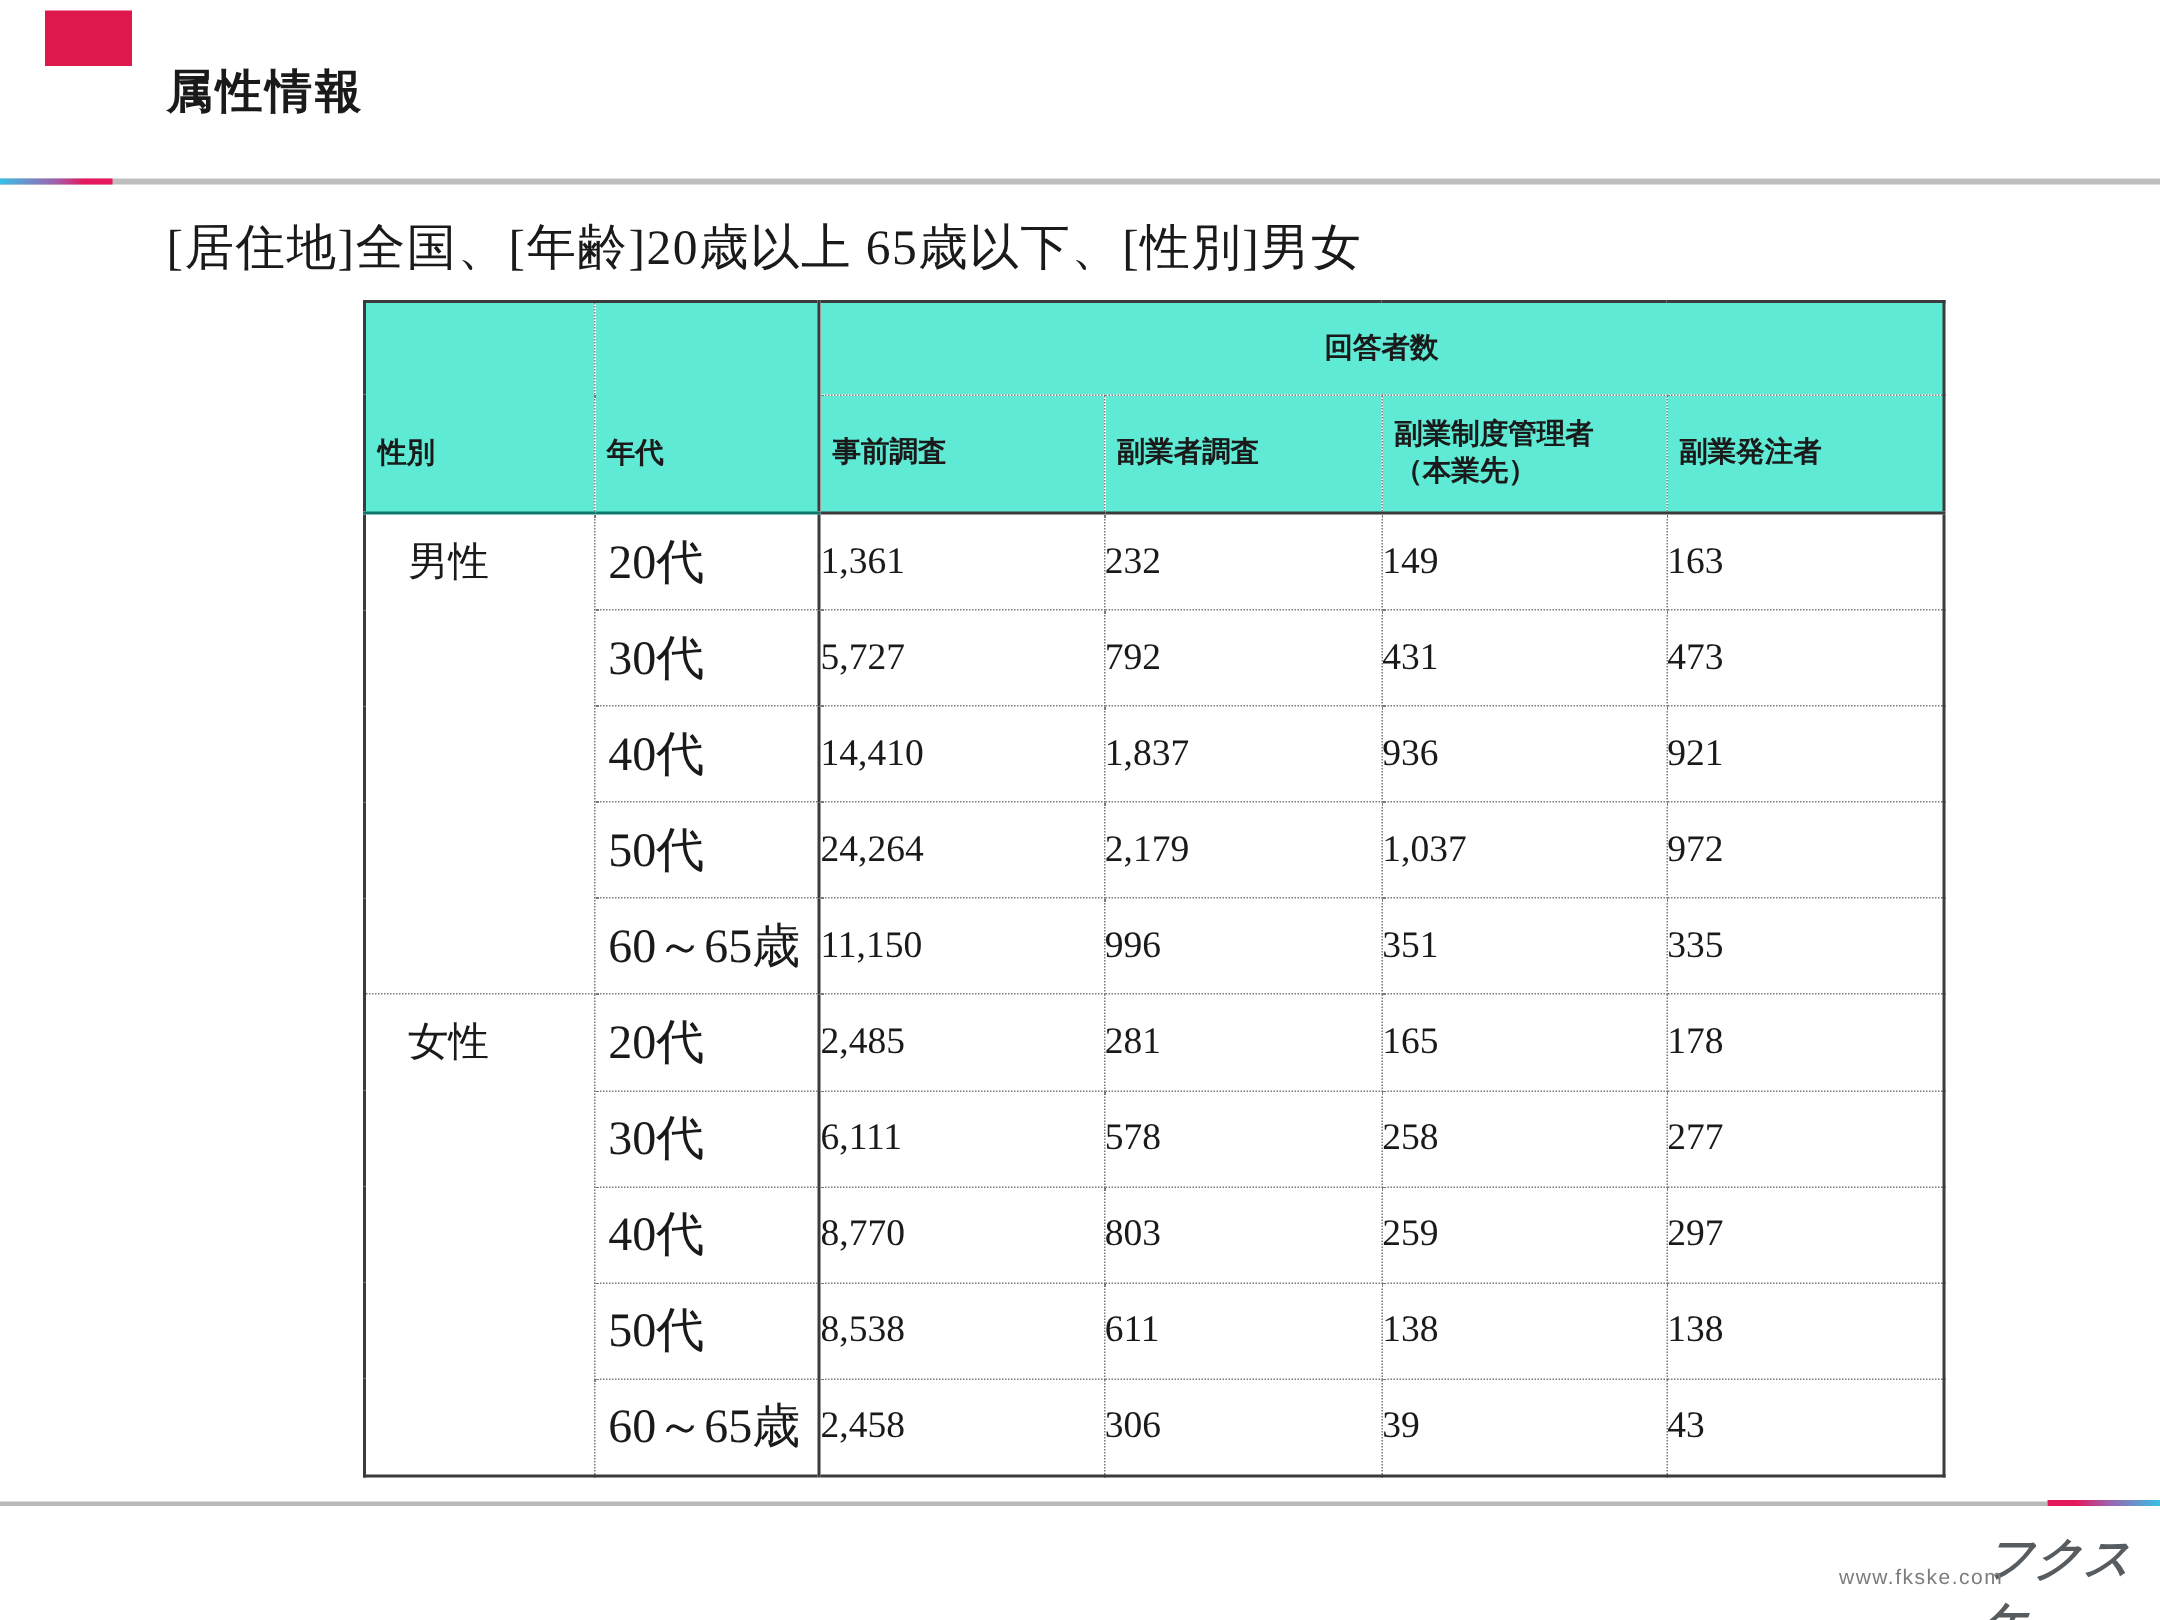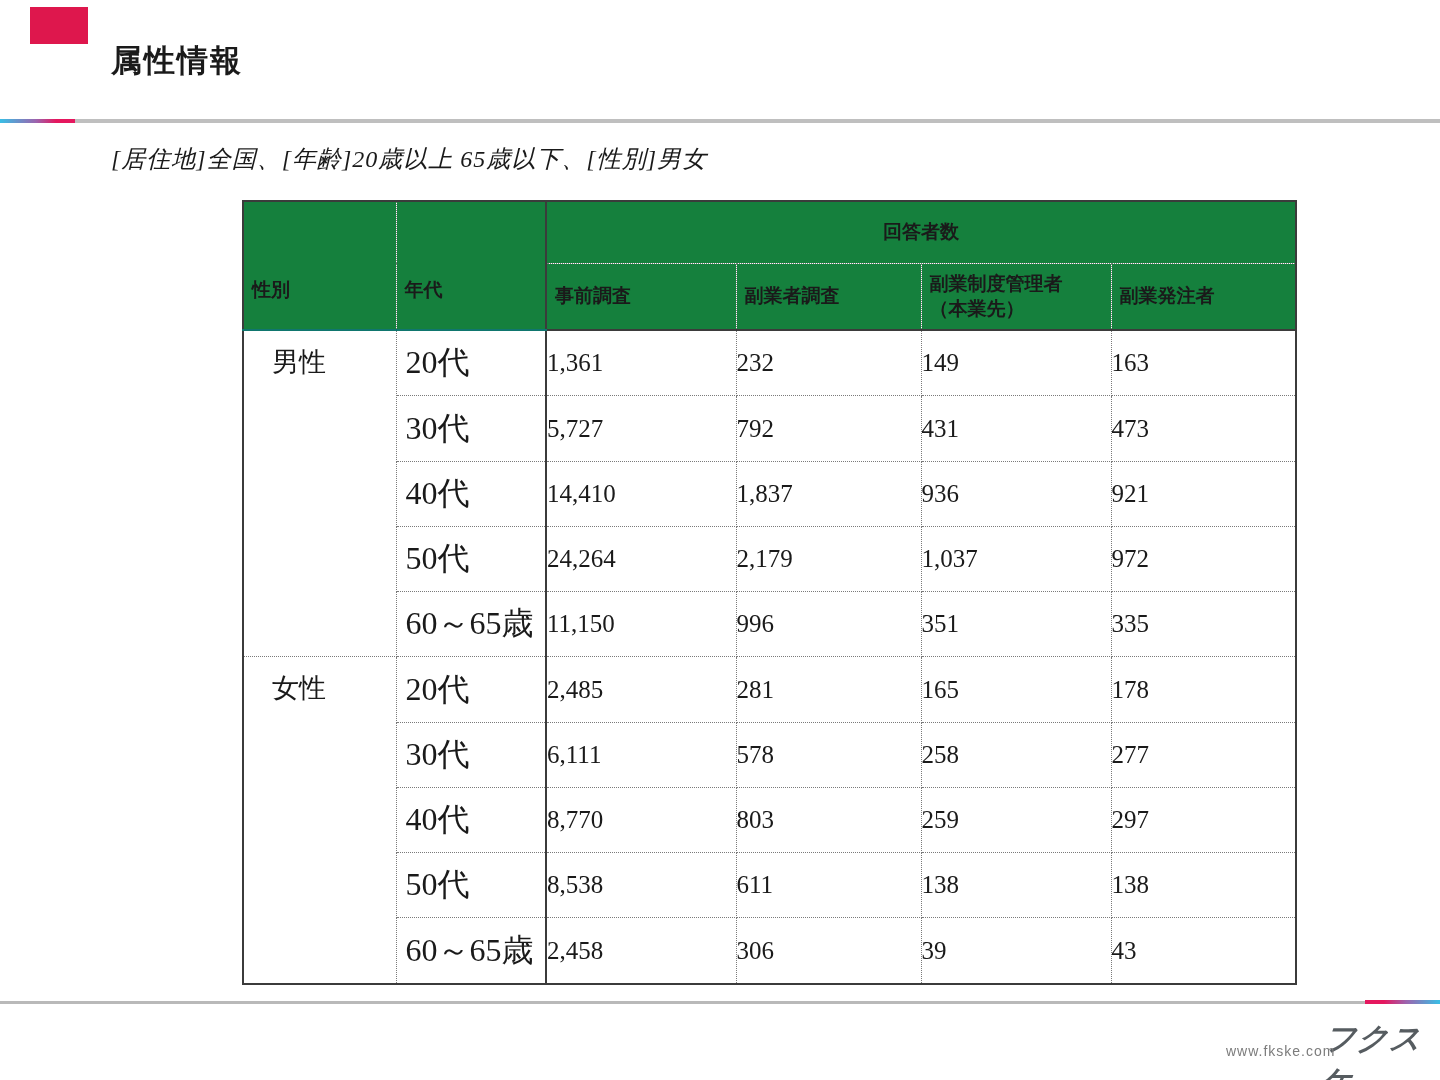--- a/index.html
+++ b/index.html
@@ -7,30 +7,30 @@
   body { position: relative; font-family: "Liberation Serif", "DejaVu Serif", serif; color: #1a1a1a; }
 
   .accent-rect { position: absolute; left: 30px; top: 7px; width: 58px; height: 37px; background: #de174d; }
 
   .page-title { position: absolute; left: 111px; top: 40px; font-size: 31px; font-weight: 700; letter-spacing: 2px; }
 
   .rule-top { position: absolute; left: 0; top: 119px; width: 1440px; height: 4px; background: #bfbfbf; }
   .rule-top .rule-grad { position: absolute; left: 0; top: 0; width: 75px; height: 4px;
       background: linear-gradient(to right, #38bfe6 0%, #9c64ae 48%, #e5175e 75%, #e5175e 100%); }
 
-  .subtitle { position: absolute; left: 111px; top: 143px; font-size: 24px; letter-spacing: 1px; font-style: italic; }
+  .subtitle { position: absolute; left: 111px; top: 143px; font-size: 33px; letter-spacing: 1px; }
 
   table.tbl { position: absolute; left: 242px; top: 200px; width: 1053px; height: 785px;
       border-collapse: collapse; table-layout: fixed; border: 2px solid #3b3b3b; }
   .tbl th, .tbl td { border: 1px dotted #7a7a7a; overflow: hidden; }
 
   .hrow1 { height: 62px; }
-  .hrow2 { height: 67px; }
+  .hrow2 { height: 79px; }
 
-  .hcell { background: #15803d; font-weight: bold; font-size: 19px; text-align: left; }
+  .hcell { background: #5eead4; font-weight: bold; font-size: 19px; text-align: left; }
   .hcell.corner { vertical-align: bottom; padding: 16px 0 26px 8px; border-bottom: 2px solid #0f766e; }
   .hcell.group { text-align: center; vertical-align: middle; }
   .hcell.sub { vertical-align: middle; padding-left: 8px; white-space: pre-line; line-height: 1.35;
       border-bottom: 2px solid #3b3b3b; }
 
   .solid-left { border-left: 2px solid #3b3b3b !important; }
 
   td.gender { vertical-align: top; text-align: left; padding: 13px 0 0 28px; font-size: 27px; }
   td.age { vertical-align: middle; text-align: left; padding-left: 9px; font-size: 32px; }
   td.val { vertical-align: middle; text-align: left; padding-right: 9px; font-size: 25px; }

